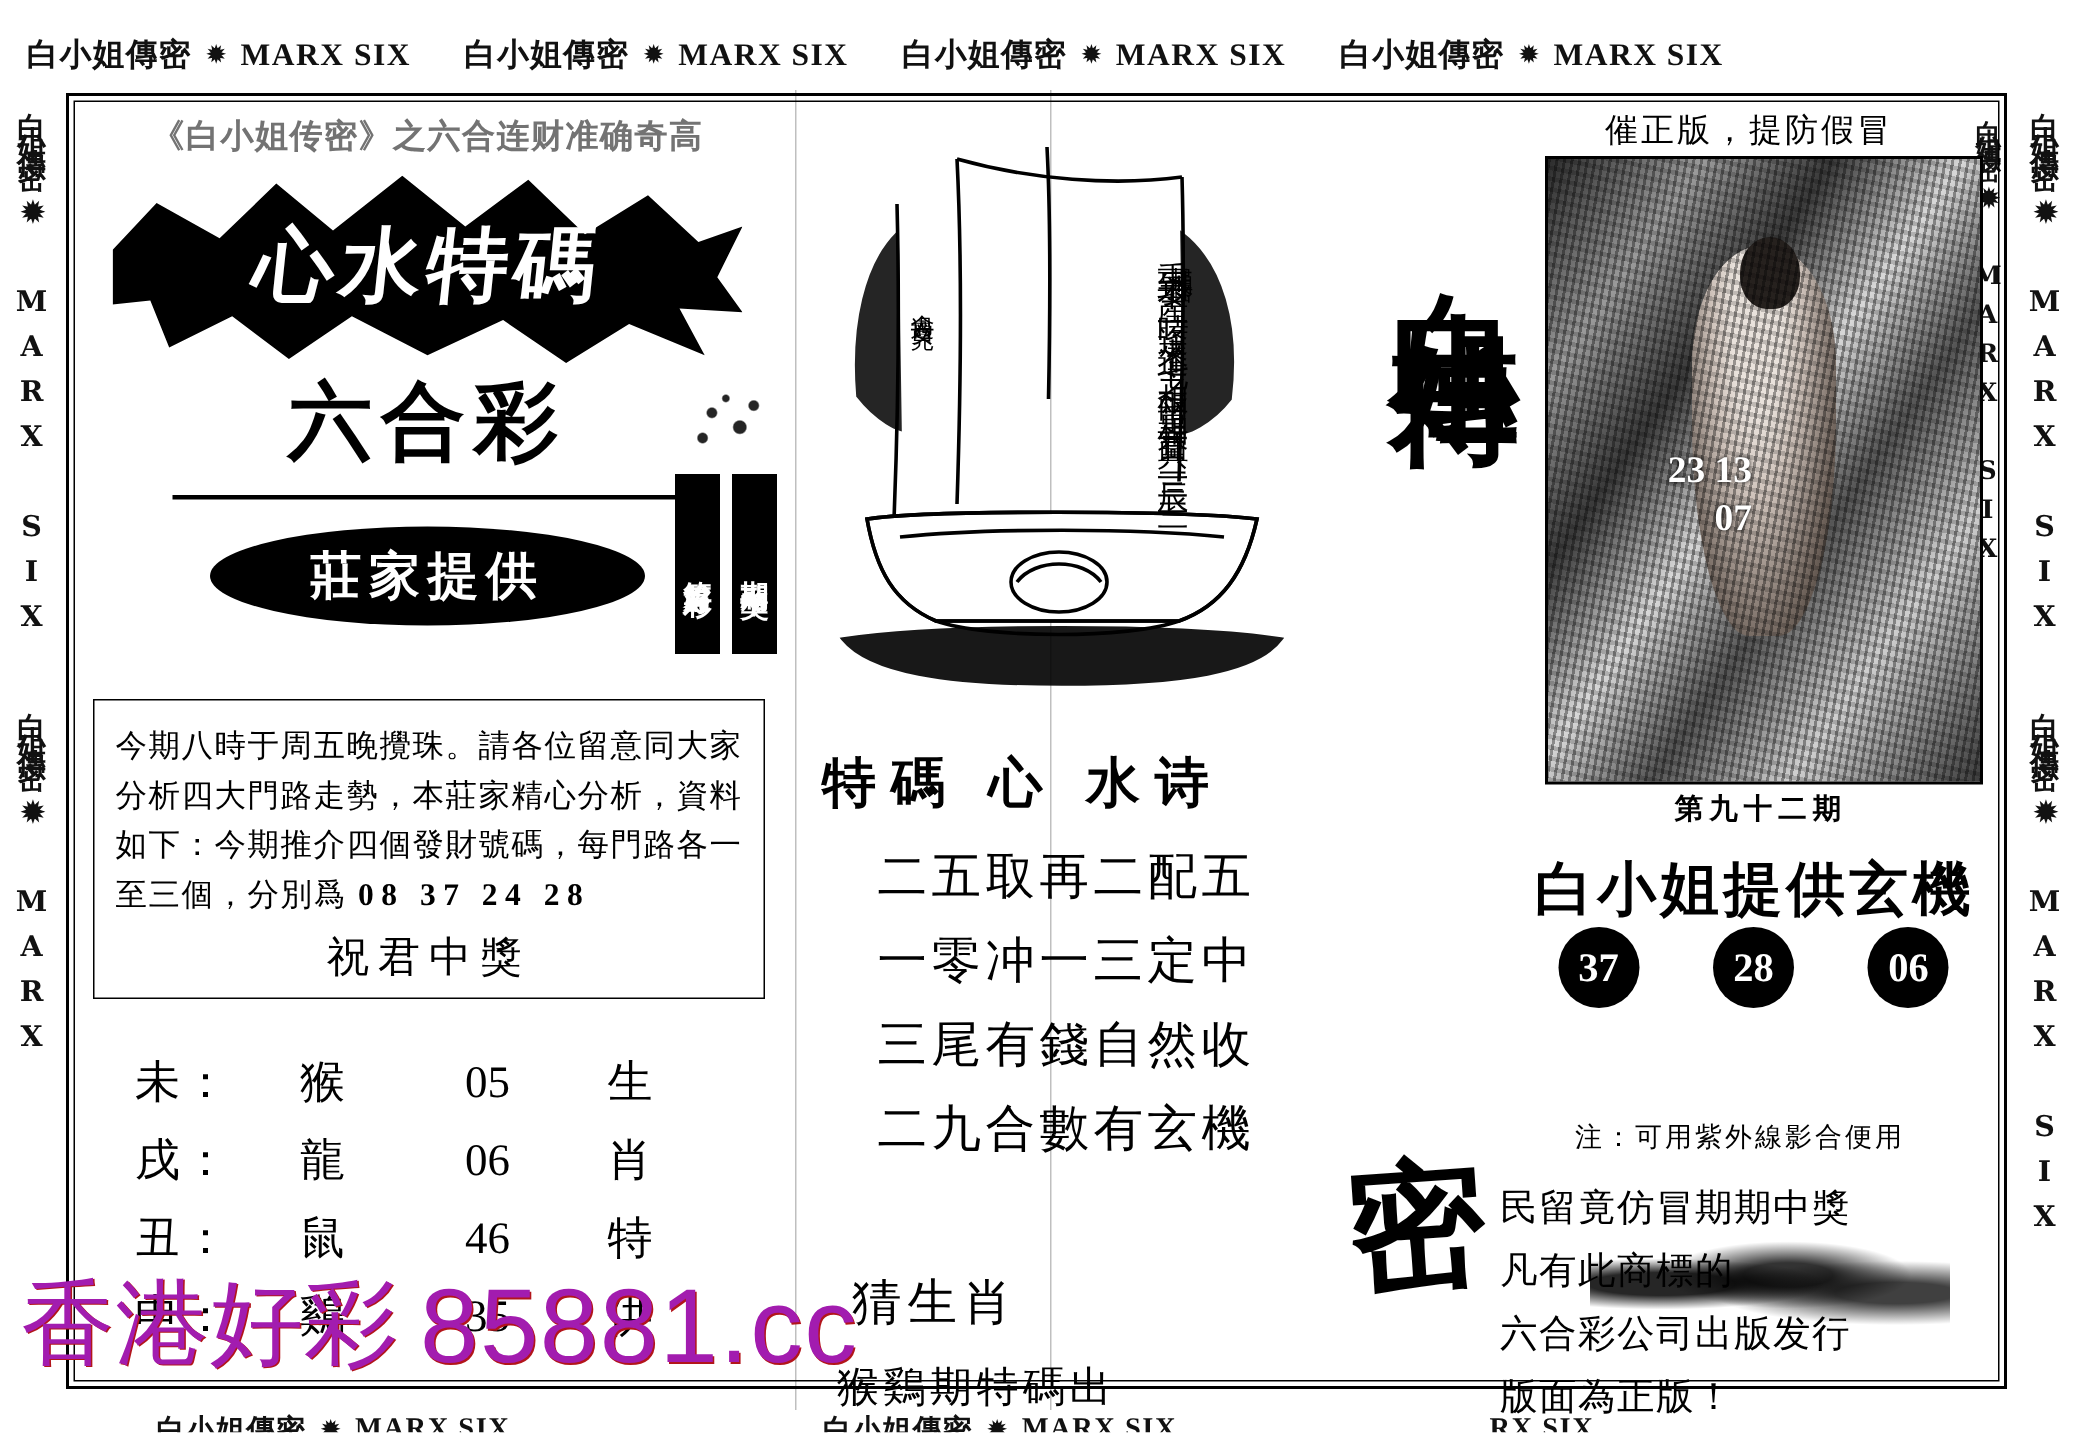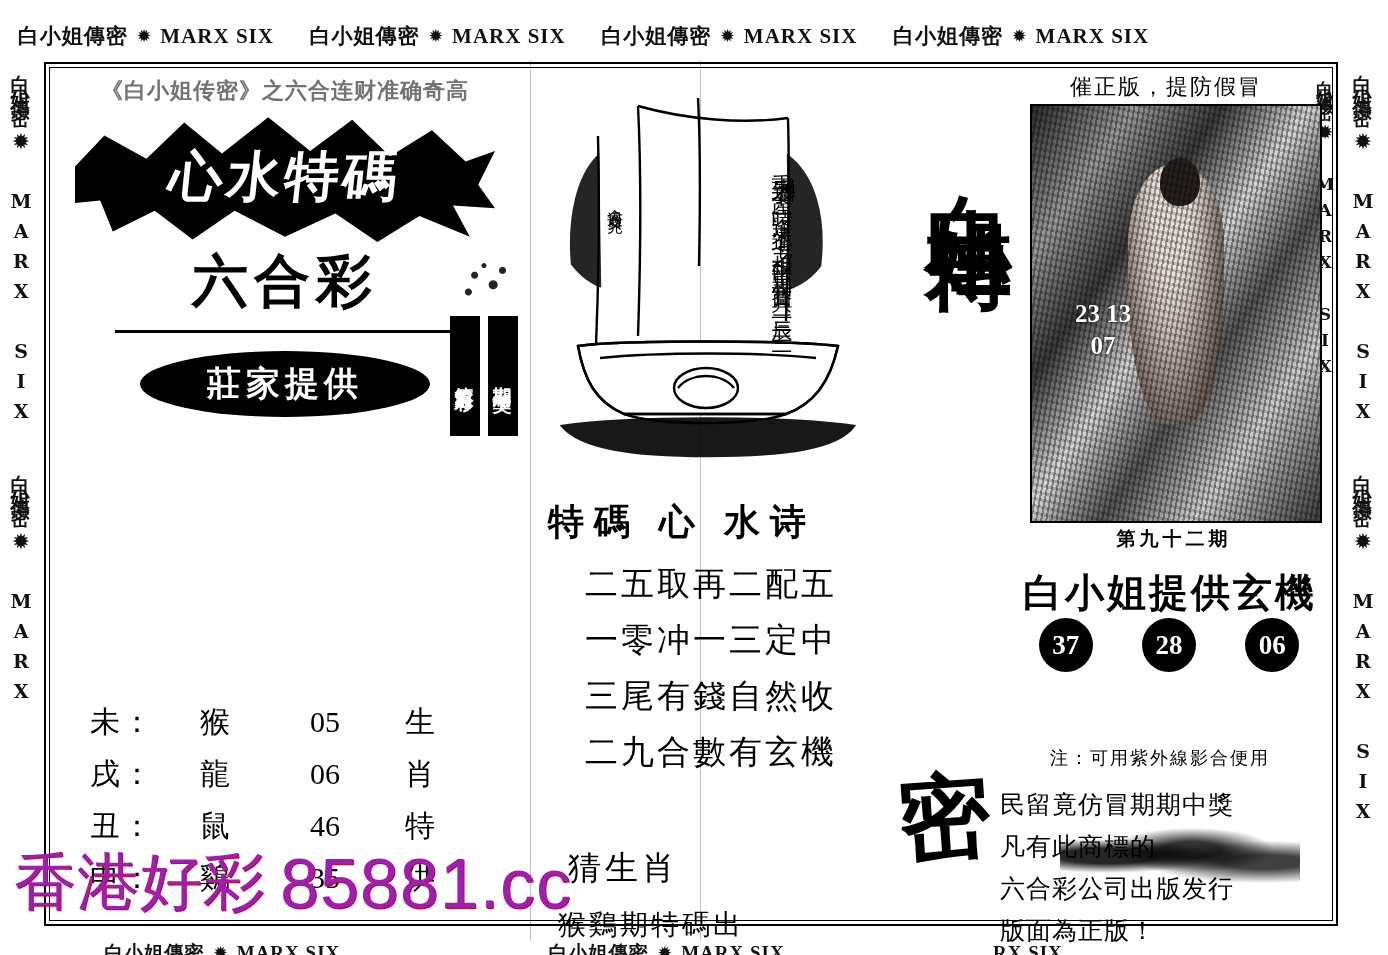--- a/index.html
+++ b/index.html
@@ -411,21 +411,21 @@
   .num-overlay {
     position: absolute;
     left: 148px;
     top: 232px;
     color: #fff;
     font-family: "Liberation Serif", serif;
     font-weight: bold;
     font-size: 25px;
     text-shadow: 0 0 3px #000;
     width: 130px;
-    text-align: center;
+    text-align: right;
     line-height: 32px;
   }
   .photo-caption {
     position: absolute;
     left: 140px;
     top: 460px;
     width: 288px;
     text-align: center;
     font-family: "DejaVu Serif", serif;
     font-weight: bold;
@@ -576,20 +576,26 @@
     <div class="sub-title">六合彩</div>
     <div class="rule"></div>
     <div class="oval">莊家提供</div>
 
     <div class="seal-block">
       <div class="seal-smudge"></div>
       <div class="seal-box b1">篇篇好彩</div>
       <div class="seal-box b2">期期中獎</div>
     </div>
 
+    <div class="notice-box">
+      <p><span>今期八時于周五晚攪珠。請各位留意同大家分析四大門路走勢，本莊家精心分析，資料如下：今期推介四個發財號碼，每門路各一至三個，分別爲</span>
+        <span class="notice-nums">08  37  24  28</span>
+      </p>
+      <div class="bless">祝君中獎</div>
+    </div>
 
     <div class="zodiac-table">
       <div class="zrow">
         <span class="c1">未：</span>
         <span class="c2">猴</span>
         <span class="c3">05</span>
         <span class="c4">生</span>
       </div>
       <div class="zrow">
         <span class="c1">戌：</span>

